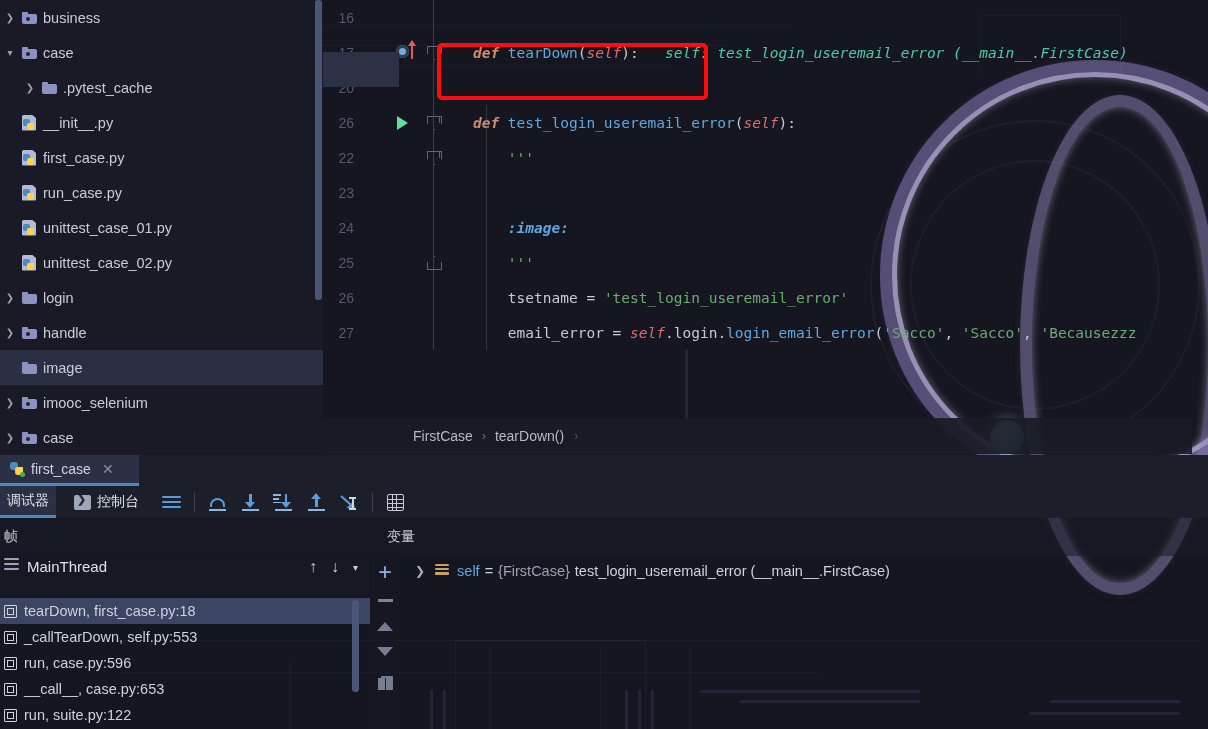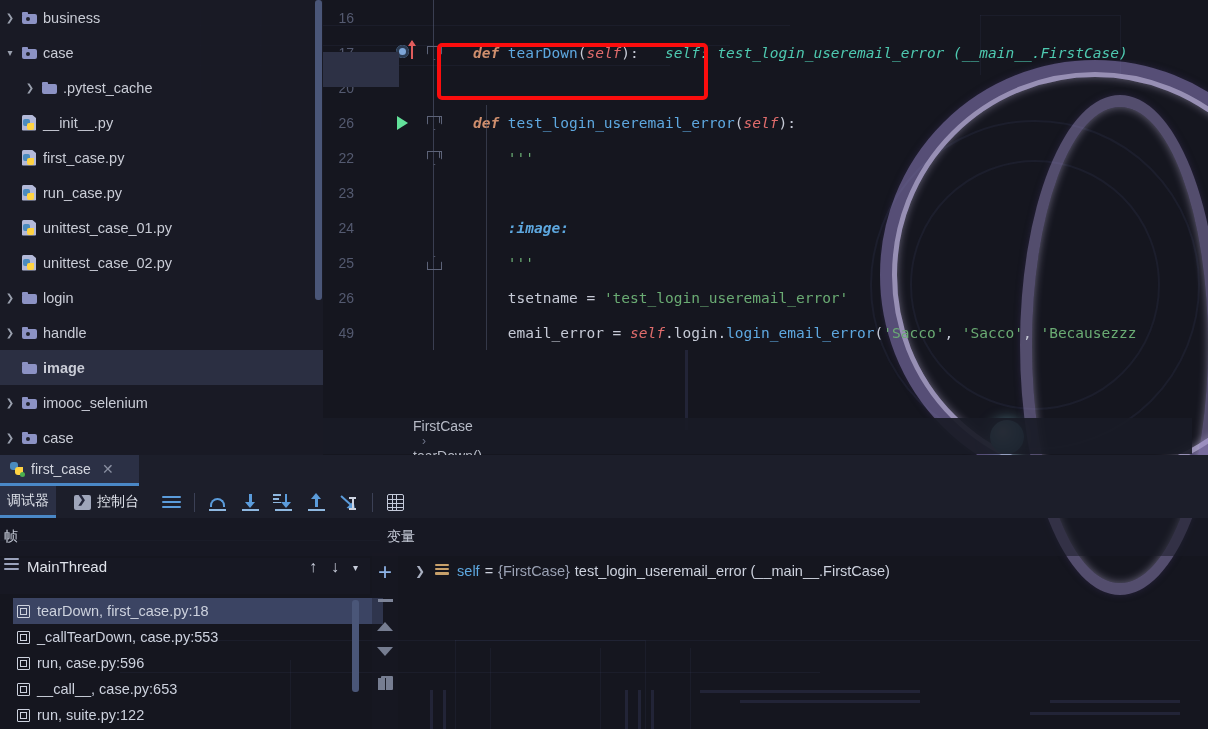--- a/index.html
+++ b/index.html
@@ -54,21 +54,21 @@
   #project-tree {
     position: absolute; left: 0; top: 0; width: 323px; height: 455px;
     background: rgba(25,27,38,0.90);
     overflow: hidden;
   }
   .tree-row {
     height: 35px; display: flex; align-items: center;
     color: #c9ccd6; font-size: 14.5px; white-space: nowrap;
     padding-left: 2px;
   }
-  .tree-row.selected { background: #2b2f42; font-weight: bold; }
+  .tree-row.selected { background: #2b2f42; }
   .indent-0 { padding-left: 2px; }
   .indent-1 { padding-left: 22px; }
   .indent-2 { }
   .chev {
     width: 16px; min-width: 16px; display: inline-flex;
     align-items: center; justify-content: center;
     color: #9aa0ae; font-size: 10px;
   }
   .chev.spacer { visibility: hidden; }
   .ic { width: 22px; min-width: 22px; display: inline-flex; align-items: center; justify-content: center; }
@@ -222,24 +222,23 @@
     position: absolute; left: 437px; top: 43px;
     width: 271px; height: 57px;
     border: 4px solid #fb0d0d; border-radius: 5px;
     z-index: 5; pointer-events: none;
   }
 
   
   #breadcrumb {
     position: absolute; left: 323px; top: 418px; right: 16px; height: 36px;
     background: rgba(25,27,38,0.92);
-    display: flex; 
+    display: flex; align-items: center;
     color: #b6bac6; font-size: 14px;
     padding-left: 90px;
-    flex-direction: column;
   }
   .bc-sep { color: #6d7488; margin: 0 9px; font-size: 12px; }
   #breadcrumb .bc-tail {
     margin-left: 10px; color: #4c5266; font-size: 12px;
   }
 
   
   #tab-strip {
     position: absolute; left: 0; top: 455px; width: 1208px; height: 31px;
     background: #1c1e2a;
@@ -381,21 +380,21 @@
   }
   .thread-ico i:nth-child(1){ width: 15px; }
   .thread-ico i:nth-child(2){ width: 15px; }
   .thread-ico i:nth-child(3){ width: 15px; }
   #thread-controls { margin-left: auto; display: flex; align-items: center; gap: 14px; padding-right: 12px; }
   .tc-arrow { color: #c7ccda; font-size: 16px; }
   .tc-caret { color: #c7ccda; font-size: 10px; }
 
   
   #frames-list {
-    position: absolute; left: 13px; top: 598px; width: 370px; height: 131px;
+    position: absolute; left: 0; top: 598px; width: 370px; height: 131px;
     overflow: hidden;
     text-align: right;
   }
   .frame-row {
     height: 26px; display: flex; align-items: center;
     color: #cdd2de; font-size: 14.5px; padding-left: 4px; white-space: nowrap;
   }
   .frame-row.selected { background: #3b4463; }
   .frame-ico {
     width: 13px; height: 13px; min-width: 13px;
@@ -709,21 +708,21 @@
         </div>
         <div class="code-line">
           <span class="gutter-num">26</span>
           <span class="gutter-icons">
             <span class="fold-rail"></span>
           </span>
           <span class="indent-guide"></span>
           <span class="code-text"><span class="pln">        </span><span class="pln">tsetname</span><span class="pnc"> = </span><span class="str">'test_login_useremail_error'</span></span>
         </div>
         <div class="code-line">
-          <span class="gutter-num">49</span>
+          <span class="gutter-num">27</span>
           <span class="gutter-icons">
             <span class="fold-rail"></span>
           </span>
           <span class="indent-guide"></span>
           <span class="code-text"><span class="pln">        </span><span class="pln">email_error</span><span class="pnc"> = </span><span class="slf">self</span><span class="pnc">.</span><span class="pln">login</span><span class="pnc">.</span><span class="attr">login_email_error</span><span class="pnc">(</span><span class="str">'Sacco'</span><span class="pnc">, </span><span class="str">'Sacco'</span><span class="pnc">, </span><span class="str">'Becausezzz</span></span>
         </div>
       </div>
   </div>
   <div id="red-box"></div>
 
@@ -824,21 +823,21 @@
     </span>
   </div>
 
   <div id="frames-list">
       <div class="frame-row selected">
         <span class="frame-ico"></span>
         <span>tearDown, first_case.py:18</span>
       </div>
       <div class="frame-row">
         <span class="frame-ico"></span>
-        <span>_callTearDown, case.py:553</span>
+        <span>_callTearDown, self.py:553</span>
       </div>
       <div class="frame-row">
         <span class="frame-ico"></span>
         <span>run, case.py:596</span>
       </div>
       <div class="frame-row">
         <span class="frame-ico"></span>
         <span>__call__, case.py:653</span>
       </div>
       <div class="frame-row">

